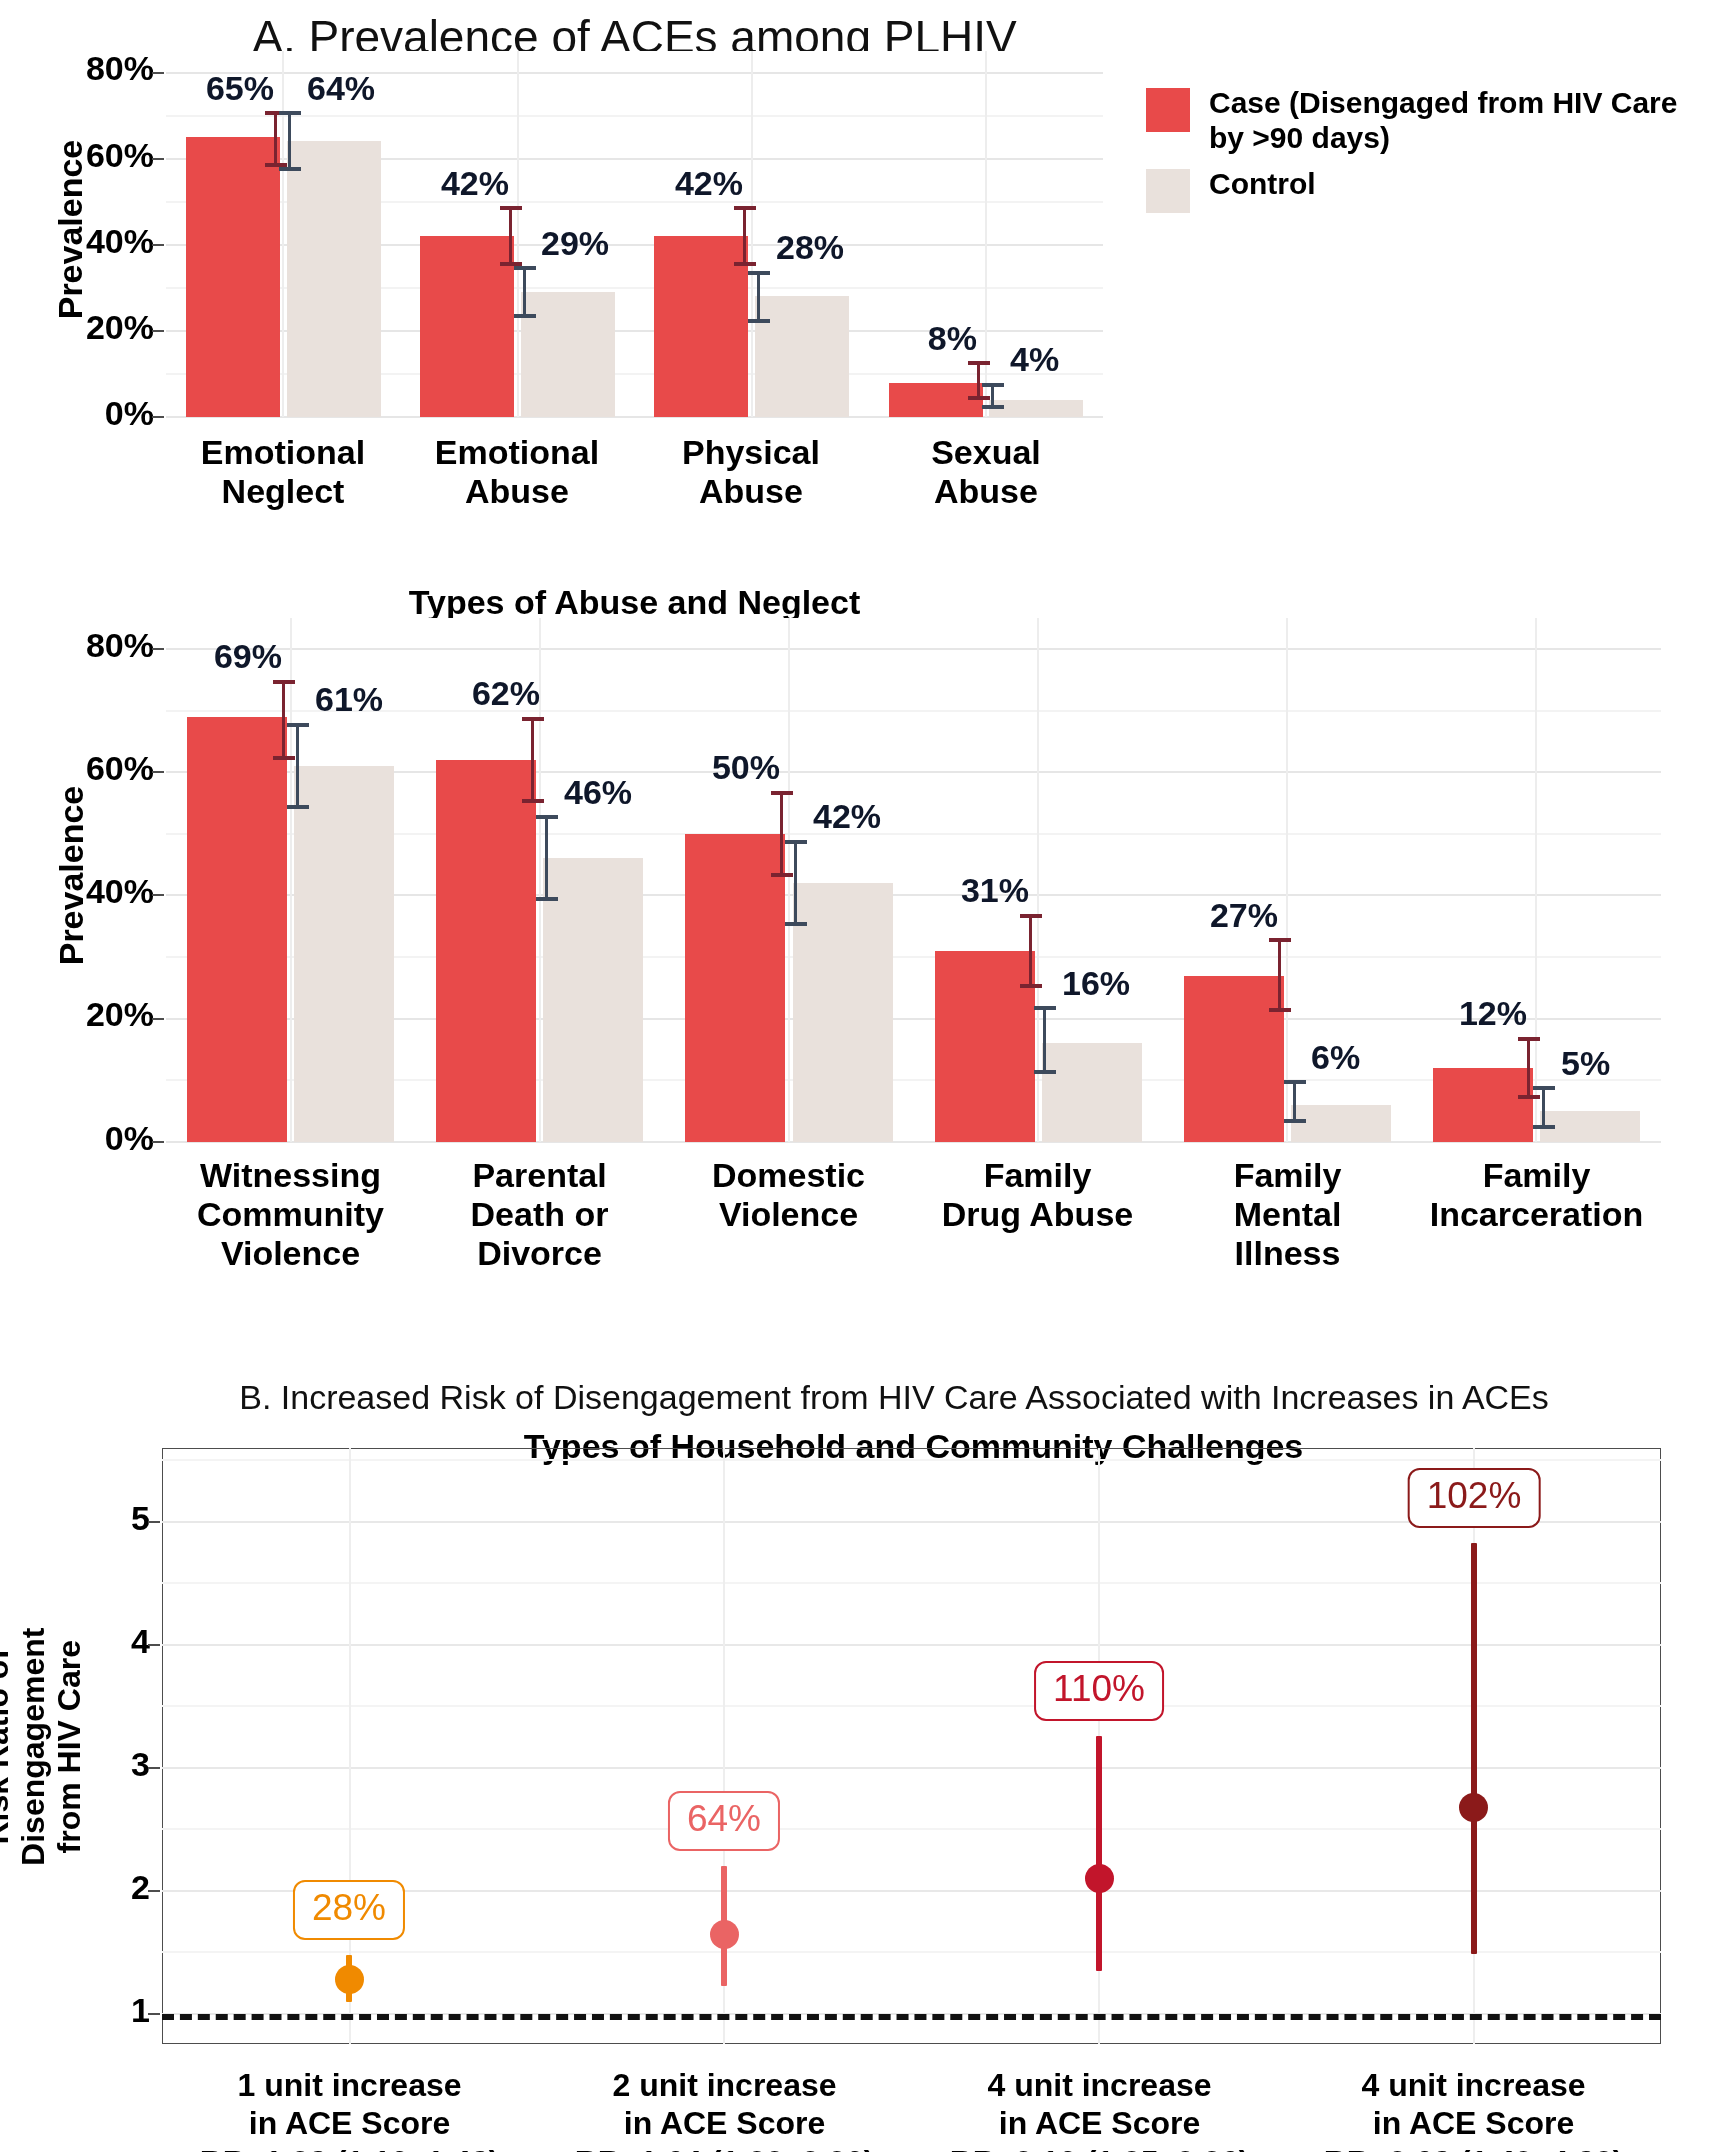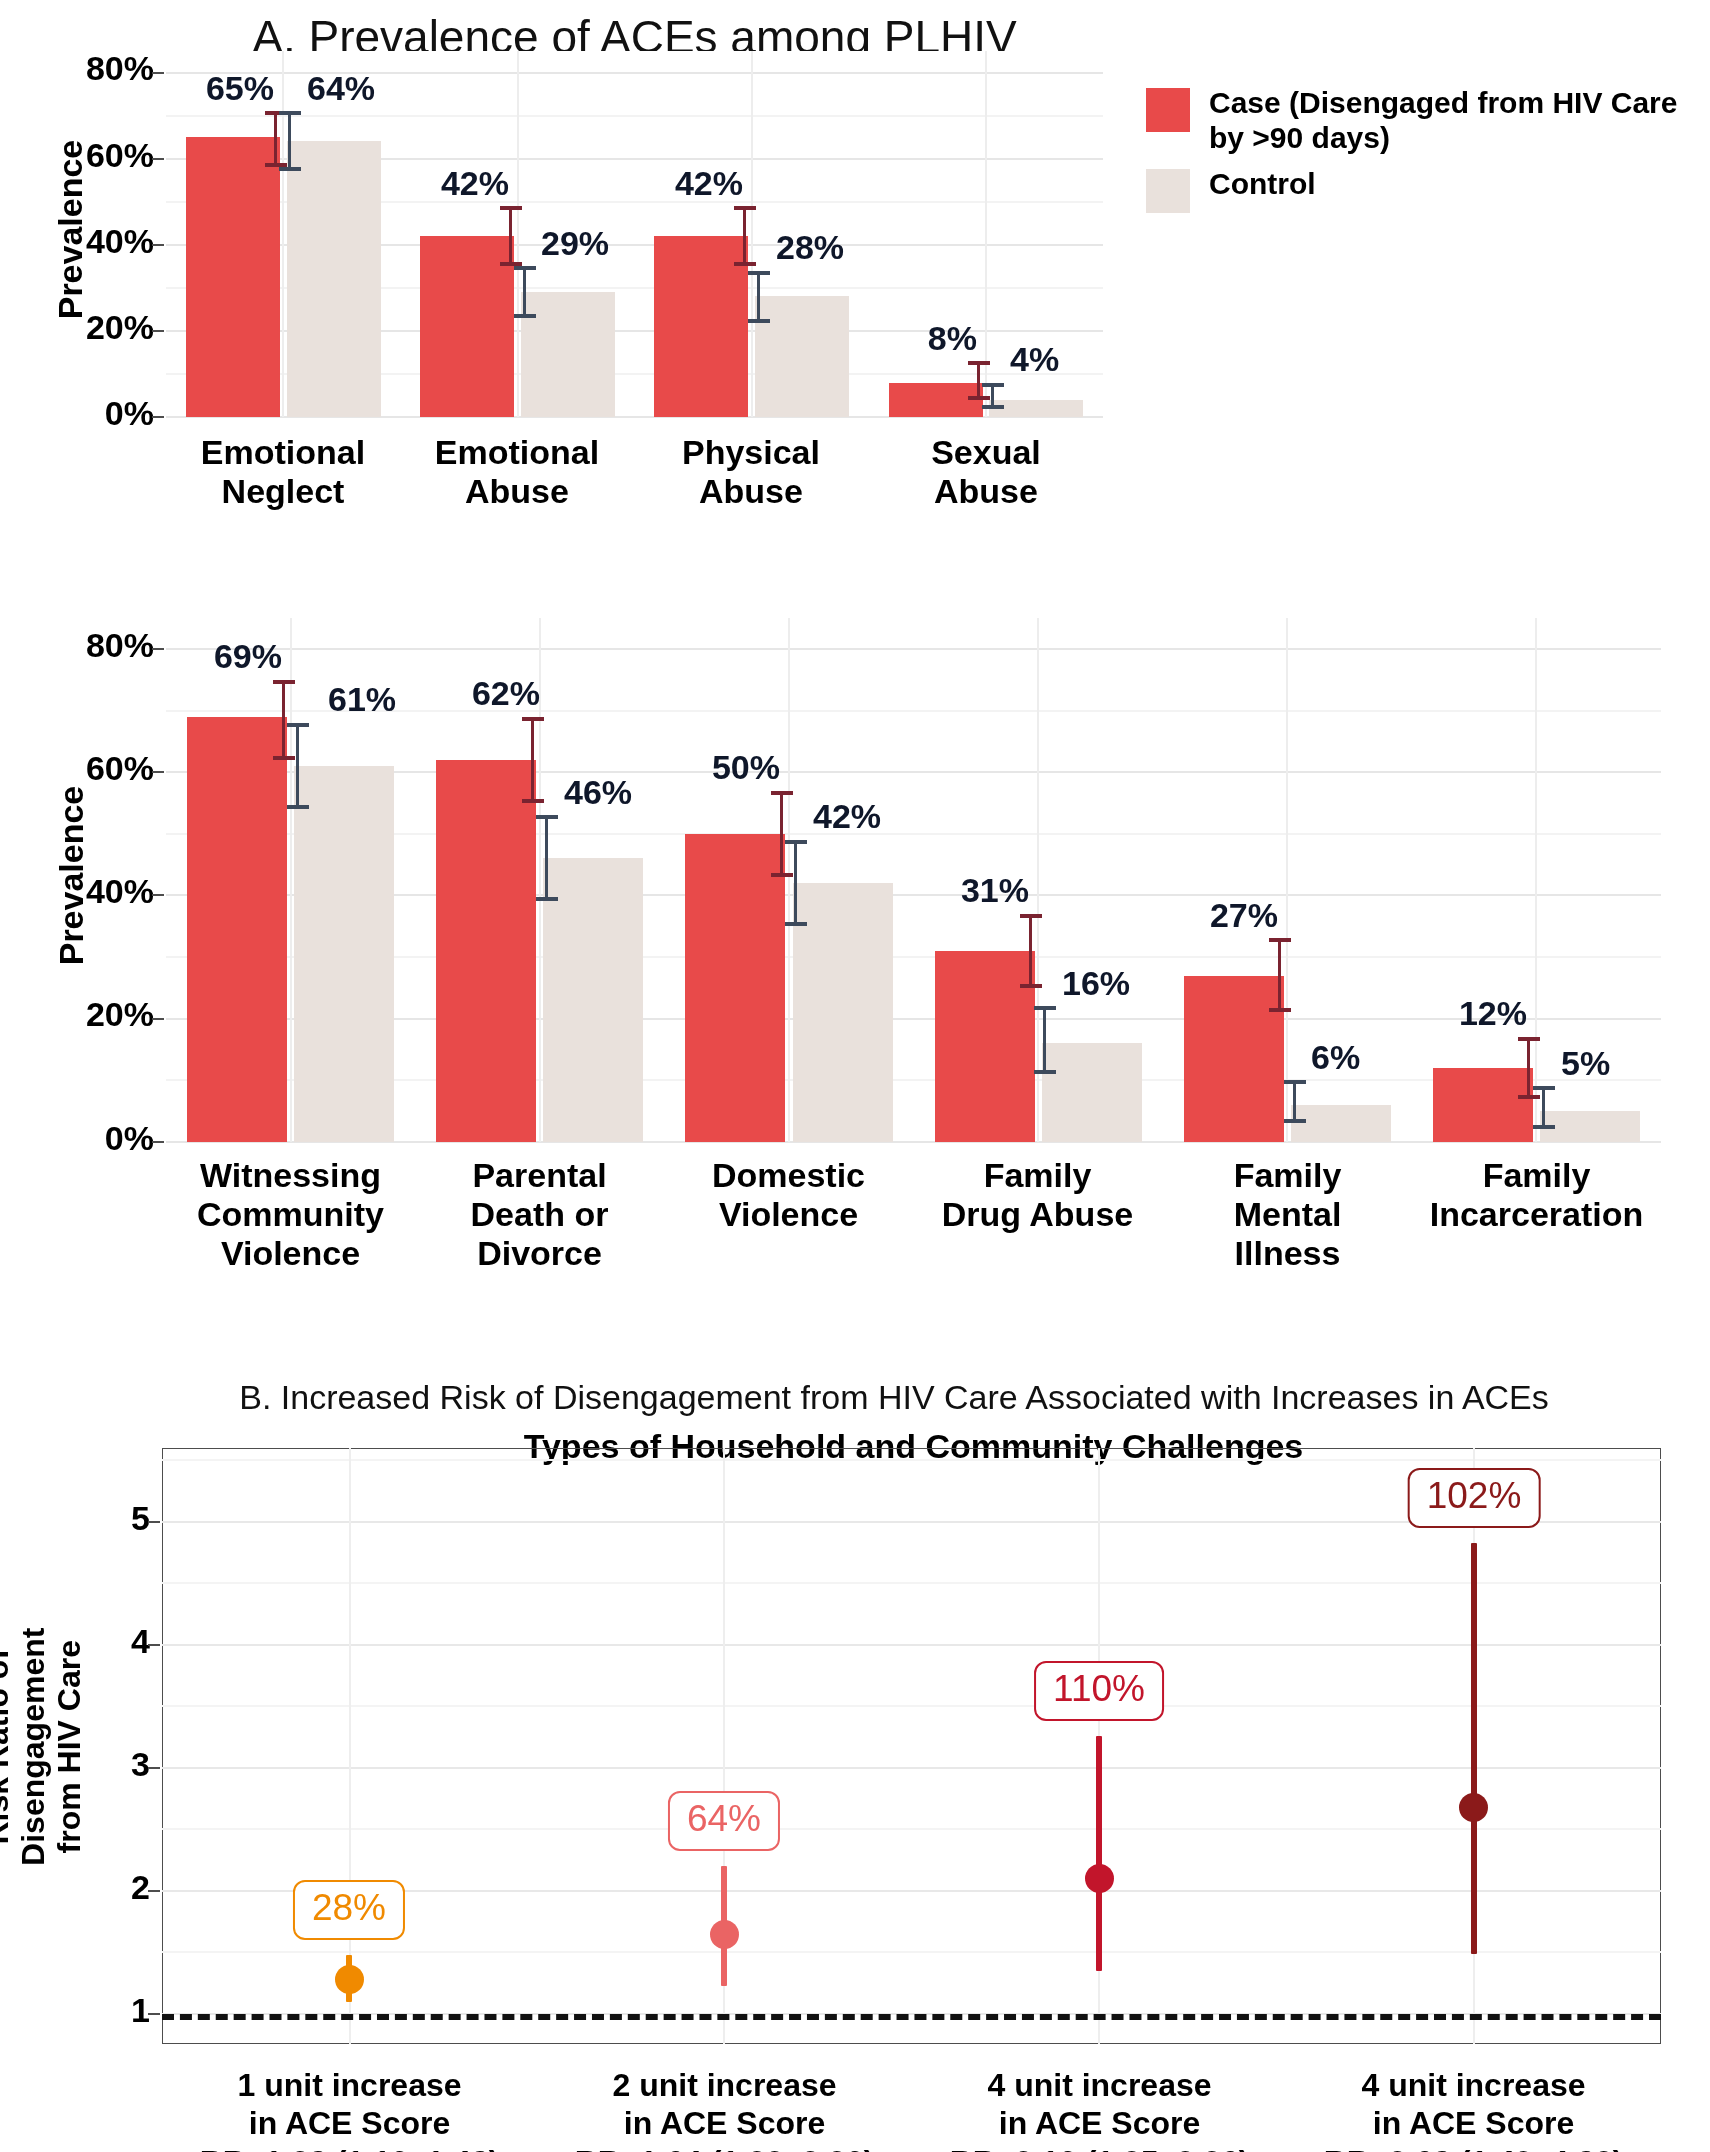--- a/index.html
+++ b/index.html
@@ -138,20 +138,21 @@
       </div>
       <div class="catlab" style="left: 468px; width: 234px; top: 382px; font-size: 34px;">
         <div>Physical</div>
         <div>Abuse</div>
       </div>
       <div class="catlab" style="left: 703px; width: 234px; top: 382px; font-size: 34px;">
         <div>Sexual</div>
         <div>Abuse</div>
       </div>
       <div class="ylab" style="font-size: 34px; width: 366px; left: -279px; top: 159px;">Prevalence</div>
+      <div class="axis-title" style="left: 0px; width: 937px; top: 532px; font-size: 34px;">Types of Abuse and Neglect</div>
     </div>
     <div class="panel" style="left: 166px; top: 618px; width: 1495px; height: 524px;">
       <div class="plot" style="left: 0px; top: 0px; width: 1495px; height: 524px;">
         <div class="gridline major" style="top: 523px;"></div>
         <div class="gridline" style="top: 461px; background: rgb(243, 243, 243);"></div>
         <div class="gridline major" style="top: 400px;"></div>
         <div class="gridline" style="top: 338px; background: rgb(243, 243, 243);"></div>
         <div class="gridline major" style="top: 276px;"></div>
         <div class="gridline" style="top: 215px; background: rgb(243, 243, 243);"></div>
         <div class="gridline major" style="top: 153px;"></div>
@@ -162,21 +163,21 @@
         <div class="errbar case-err" style="left: 116px; top: 62px; height: 80px;">
           <div class="cap top"></div>
           <div class="cap bot"></div>
         </div>
         <div class="barlab" style="font-size: 34px; top: 19px; left: 116px; transform: translateX(-100%);">69%</div>
         <div class="bar control" style="left: 128px; width: 100px; height: 376px;"></div>
         <div class="errbar ctrl-err" style="left: 130px; top: 105px; height: 86px;">
           <div class="cap top"></div>
           <div class="cap bot"></div>
         </div>
-        <div class="barlab" style="font-size: 34px; top: 62px; left: 162px;">61%</div>
+        <div class="barlab" style="font-size: 34px; top: 62px; left: 149px;">61%</div>
         <div class="vgrid" style="left: 373px; background: rgb(237, 237, 237);"></div>
         <div class="bar case" style="left: 270px; width: 100px; height: 382px;"></div>
         <div class="errbar case-err" style="left: 365px; top: 99px; height: 86px;">
           <div class="cap top"></div>
           <div class="cap bot"></div>
         </div>
         <div class="barlab" style="font-size: 34px; top: 56px; left: 374px; transform: translateX(-100%);">62%</div>
         <div class="bar control" style="left: 377px; width: 100px; height: 284px;"></div>
         <div class="errbar ctrl-err" style="left: 379px; top: 197px; height: 86px;">
           <div class="cap top"></div>

